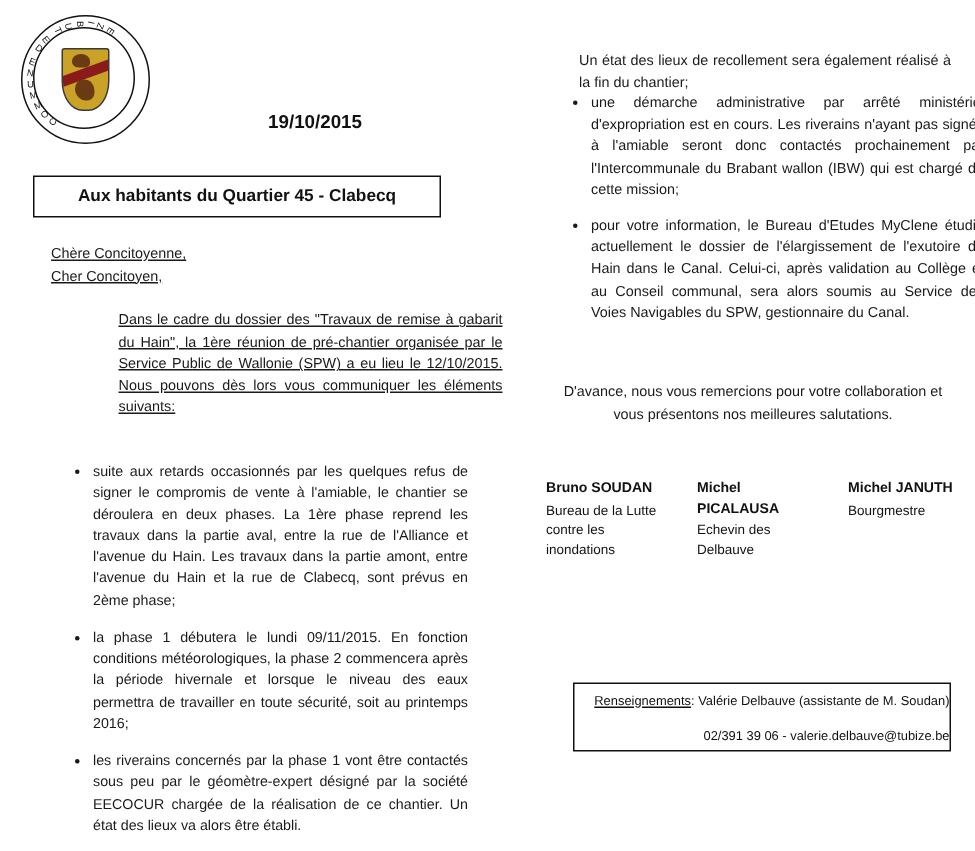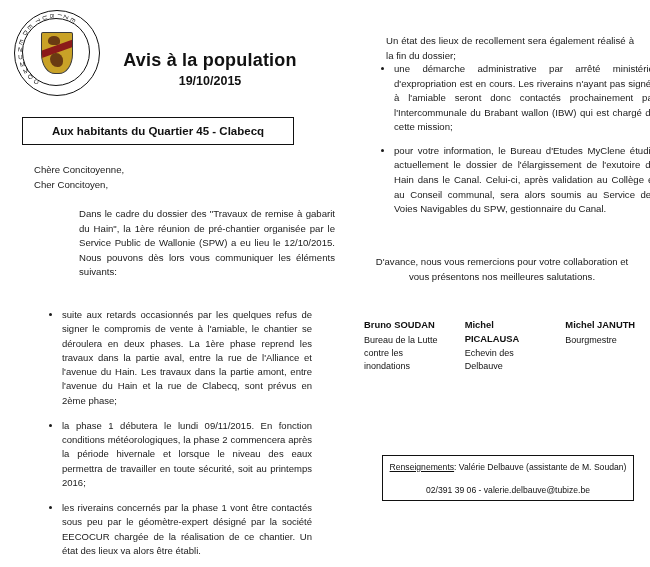--- a/index.html
+++ b/index.html
@@ -133,20 +133,21 @@
     font-size: 11.5px;
     font-weight: bold;
   }
 
   .body-text {
     position: absolute;
     font-size: 9.6px;
     line-height: 1.52;
     color: #1a1a1a;
     text-align: justify;
+    text-decoration: underline;
   }
   #salutation {
     left: 34px;
     top: 163px;
     width: 250px;
   }
   #intro-para {
     left: 34px;
     top: 207px;
     width: 256px;
@@ -235,21 +236,21 @@
 
   #contact-box {
     position: absolute;
     left: 30px;
     top: 455px;
     width: 250px;
     height: 44px;
     border: 1px solid #111;
     display: flex;
     flex-direction: column;
-    align-items: center;
+    align-items: flex-end;
     justify-content: center;
   }
   #contact-box .line1 {
     font-size: 8.6px;
   }
   #contact-box .line1 .label {
     text-decoration: underline;
   }
   #contact-box .line2 {
     font-size: 8.6px;
@@ -281,21 +282,20 @@
       <span style="transform:rotate(22deg) translate(0,-38px) rotate(90deg)">Z</span>
       <span style="transform:rotate(34deg) translate(0,-38px) rotate(90deg)">E</span>
     </div>
     <div class="shield">
       <div class="lion2"></div>
       <div class="band"></div>
       <div class="lion"></div>
     </div>
   </div>
 
-  <div id="doc-title">Avis à la population</div>
   <div id="doc-date">19/10/2015</div>
 
   <div id="addressee-box">
     <span class="txt">Aux habitants du Quartier 45 - Clabecq</span>
   </div>
 
   <div id="salutation" class="body-text">
     <div>Chère Concitoyenne,</div>
     <div>Cher Concitoyen,</div>
   </div>
@@ -304,21 +304,21 @@
 
   <ul id="left-bullets">
     <li>suite aux retards occasionnés par les quelques refus de signer le compromis de vente à l'amiable, le chantier se déroulera en deux phases. La 1ère phase reprend les travaux dans la partie aval, entre la rue de l'Alliance et l'avenue du Hain. Les travaux dans la partie amont, entre l'avenue du Hain et la rue de Clabecq, sont prévus en 2ème phase;</li>
     <li>la phase 1 débutera le lundi 09/11/2015. En fonction conditions météorologiques, la phase 2 commencera après la période hivernale et lorsque le niveau des eaux permettra de travailler en toute sécurité, soit au printemps 2016;</li>
     <li>les riverains concernés par la phase 1 vont être contactés sous peu par le géomètre-expert désigné par la société EECOCUR chargée de la réalisation de ce chantier. Un état des lieux va alors être établi.</li>
   </ul>
 </div>
 
 <div id="right-page">
 
-  <div id="right-intro">Un état des lieux de recollement sera également réalisé à la fin du dossier;</div>
+  <div id="right-intro">Un état des lieux de recollement sera également réalisé à la fin du chantier;</div>
 
   <ul id="right-bullets">
     <li>une démarche administrative par arrêté ministériel d'expropriation est en cours. Les riverains n'ayant pas signés à l'amiable seront donc contactés prochainement par l'Intercommunale du Brabant wallon (IBW) qui est chargé de cette mission;</li>
     <li>pour votre information, le Bureau d'Etudes MyClene étudie actuellement le dossier de l'élargissement de l'exutoire du Hain dans le Canal. Celui-ci, après validation au Collège et au Conseil communal, sera alors soumis au Service des Voies Navigables du SPW, gestionnaire du Canal.</li>
   </ul>
 
   <div id="closing-para">D'avance, nous vous remercions pour votre collaboration et vous présentons nos meilleures salutations.</div>
 
   <div id="signatures">
     <div class="sig">

